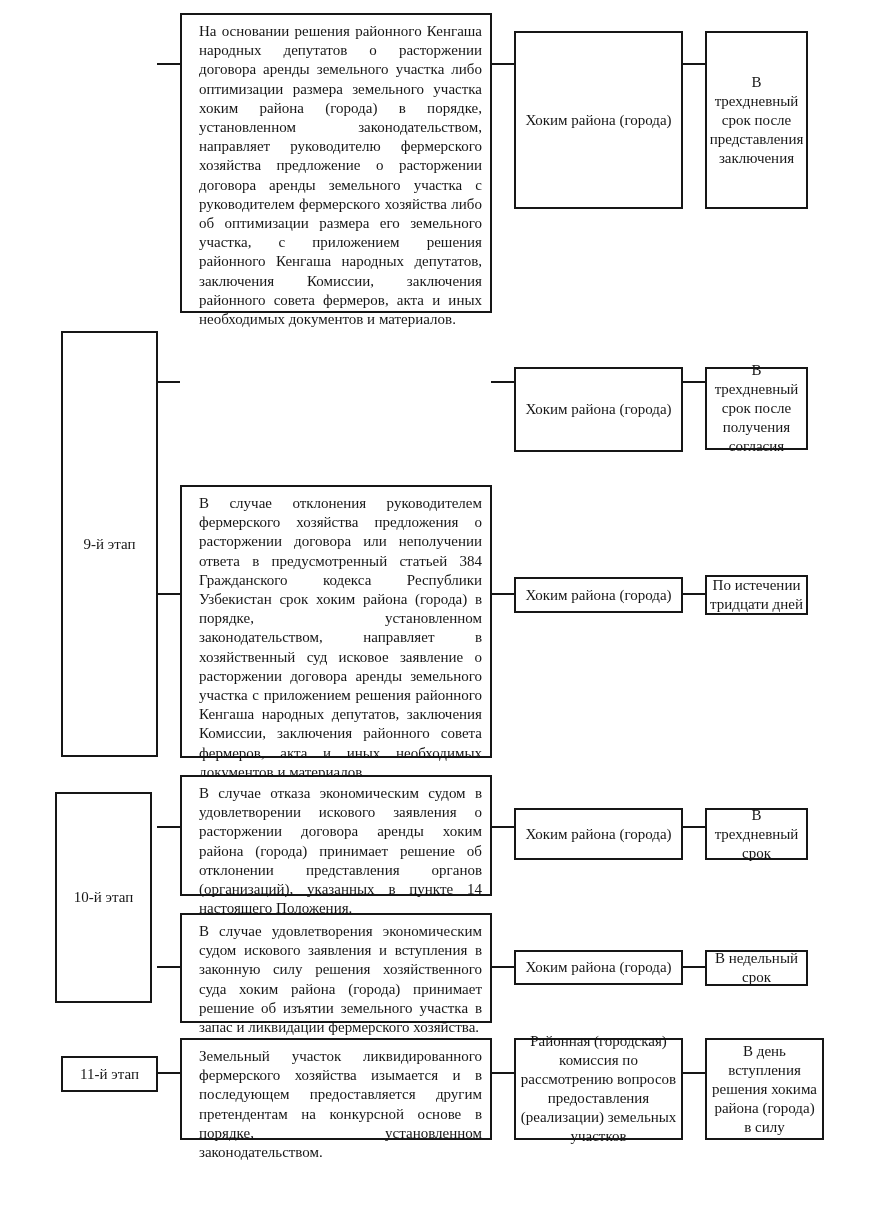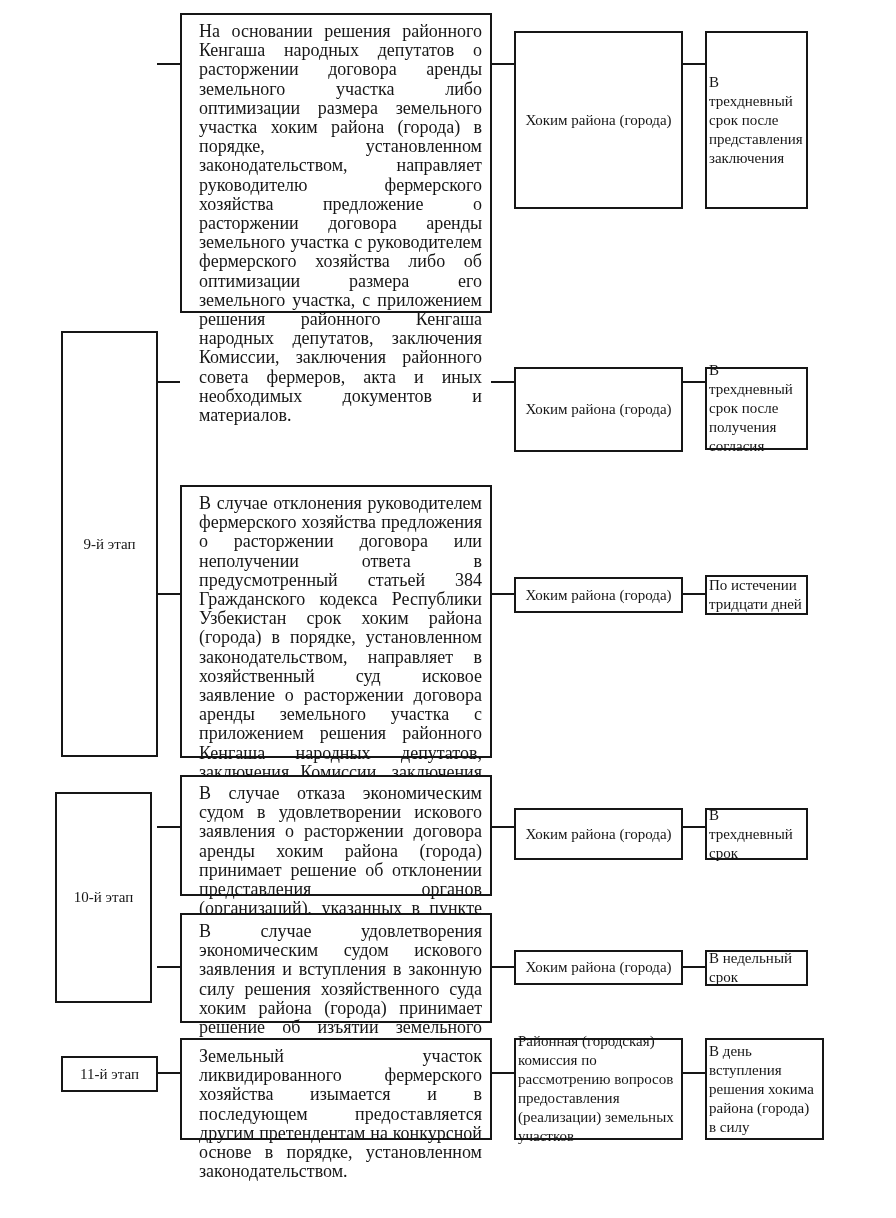--- a/index.html
+++ b/index.html
@@ -12,29 +12,29 @@
     overflow:hidden;
   }
   .box{
     position:absolute;
     box-sizing:border-box;
     border:2px solid #161616;
     background:#ffffff;
   }
   .desc{
     padding:7px 8px 6px 17px;
-    font-size:18px;
+    font-size:15px;
     line-height:19.2px;
     text-align:justify;
   }
   .center{
     display:flex;
     align-items:center;
     justify-content:center;
-    text-align:left;
+    text-align:center;
     font-size:15px;
     line-height:19px;
     padding:1px 2px;
   }
   .hline{
     position:absolute;
     height:2px;
     background:#161616;
   }
 </style>

